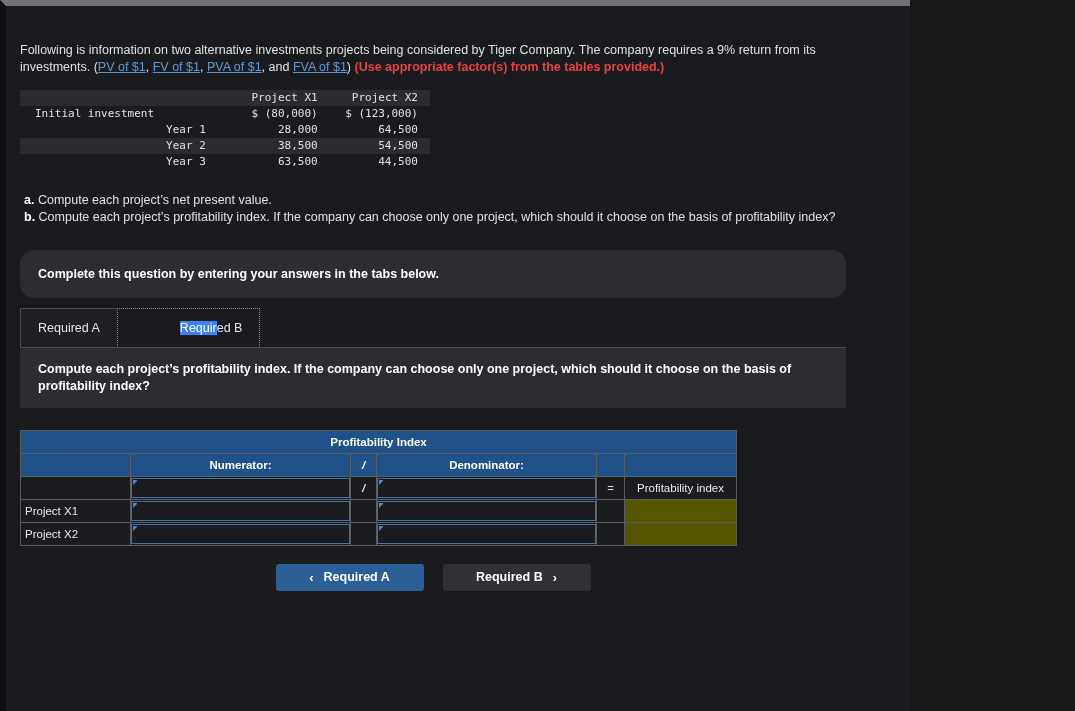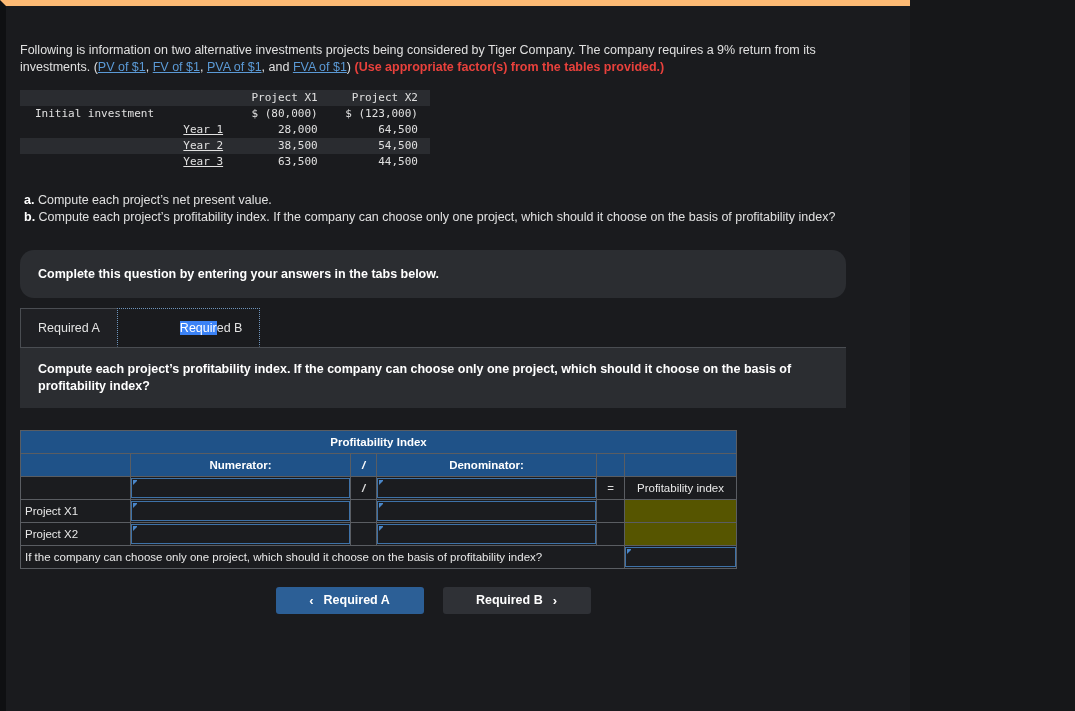--- a/index.html
+++ b/index.html
@@ -16,21 +16,21 @@
     color: #e8e8e8;
     -webkit-font-smoothing: antialiased;
   }
 
   #page {
     position: relative;
     width: 910px;
     height: 711px;
     background: #1a1b1e;
     border-left: 6px solid #0f1012;
-    border-top: 6px solid #fdba74;
+    border-top: 6px solid #737373;
     box-sizing: border-box;
   }
 
   #content {
     position: absolute;
     left: 14px;
     top: 36px;
     width: 1040px;
   }
 
@@ -61,21 +61,21 @@
     width: 410px;
     margin: 0 0 0 0;
   }
   table.datatbl td {
     padding: 1px 6px;
     white-space: nowrap;
     line-height: 14px;
   }
   table.datatbl tr.stripe td { background: #2a2c30; }
   table.datatbl td.lbl  { text-align: right; width: 140px; }
-  table.datatbl td.yr   { text-align: right; width: 80px; padding-right: 10px; text-decoration: underline; }
+  table.datatbl td.yr   { text-align: left; width: 80px; padding-right: 10px; }
   table.datatbl td.num  { text-align: right; width: 95px; padding-right: 12px; }
 
   
   .qlist {
     font-size: 12.5px;
     line-height: 17px;
     width: 825px;
     margin: 22px 0 0 4px;
     color: #e0e0e0;
   }
@@ -364,26 +364,20 @@
           <td>
               <span class="cellinput"></span>
             </td>
           <td></td>
           <td>
               <span class="cellinput"></span>
             </td>
           <td></td>
           <td class="pi-result"></td>
         </tr>
-        <tr>
-          <td class="pi-question" colspan="5">If the company can choose only one project, which should it choose on the basis of profitability index?</td>
-          <td>
-              <span class="cellinput"></span>
-            </td>
-        </tr>
       </tbody>
     </table>
 
     <div class="navbar">
       <div class="navbtn prev">
         <span class="chev">‹</span>
         <span>Required A</span>
       </div>
       <div class="navbtn next">
         <span>Required B</span>

